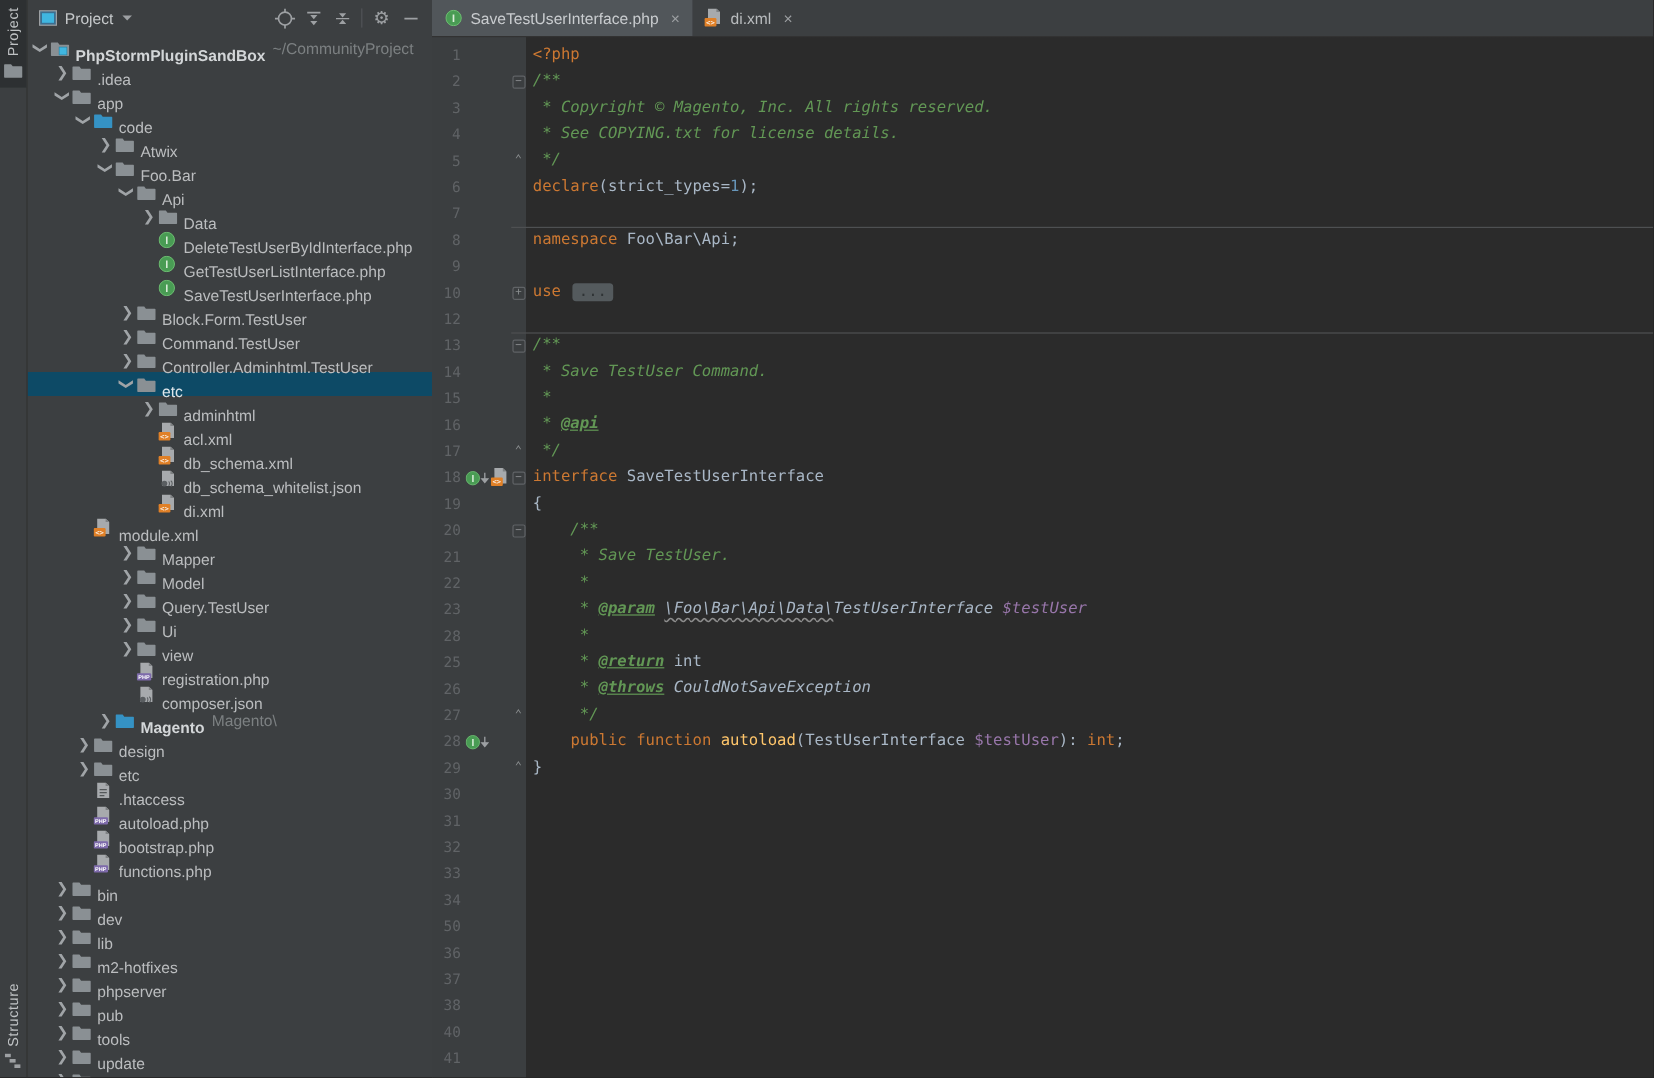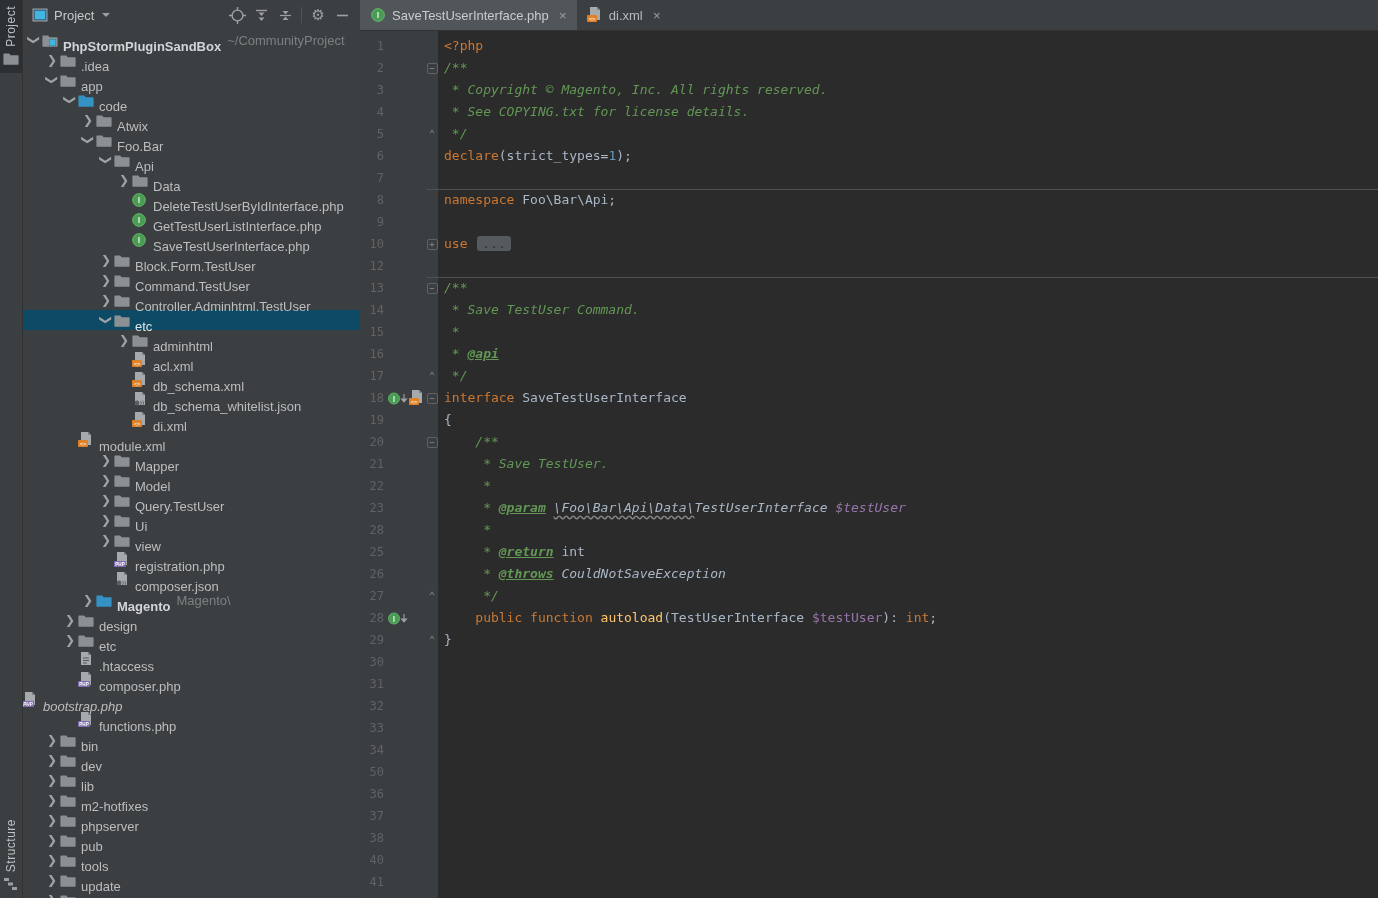--- a/index.html
+++ b/index.html
@@ -449,23 +449,23 @@
         </div>
         <div class="trow" style="padding-left: 56px;">
           <span class="ticon">
             <svg width="15" height="16" viewBox="0 0 15 16">
               <path d="M3 0h7l3 3v10H3z" fill="#a7aaad"></path>
               <path d="M10 0l3 3h-3z" fill="#7e8183"></path>
               <rect x="0" y="9" width="12" height="6" rx="1" fill="#7e6bab"></rect>
               <text x="6" y="14" font-size="4.6" fill="#fff" text-anchor="middle" font-family="Liberation Sans,sans-serif" font-weight="bold">PHP</text>
             </svg>
           </span>
-          <span class="tlabel">composer.php</span>
-        </div>
-        <div class="trow" style=" font-style: italic;">
+          <span class="tlabel">autoload.php</span>
+        </div>
+        <div class="trow" style="padding-left: 56px;">
           <span class="ticon">
             <svg width="15" height="16" viewBox="0 0 15 16">
               <path d="M3 0h7l3 3v10H3z" fill="#a7aaad"></path>
               <path d="M10 0l3 3h-3z" fill="#7e8183"></path>
               <rect x="0" y="9" width="12" height="6" rx="1" fill="#7e6bab"></rect>
               <text x="6" y="14" font-size="4.6" fill="#fff" text-anchor="middle" font-family="Liberation Sans,sans-serif" font-weight="bold">PHP</text>
             </svg>
           </span>
           <span class="tlabel">bootstrap.php</span>
         </div>

